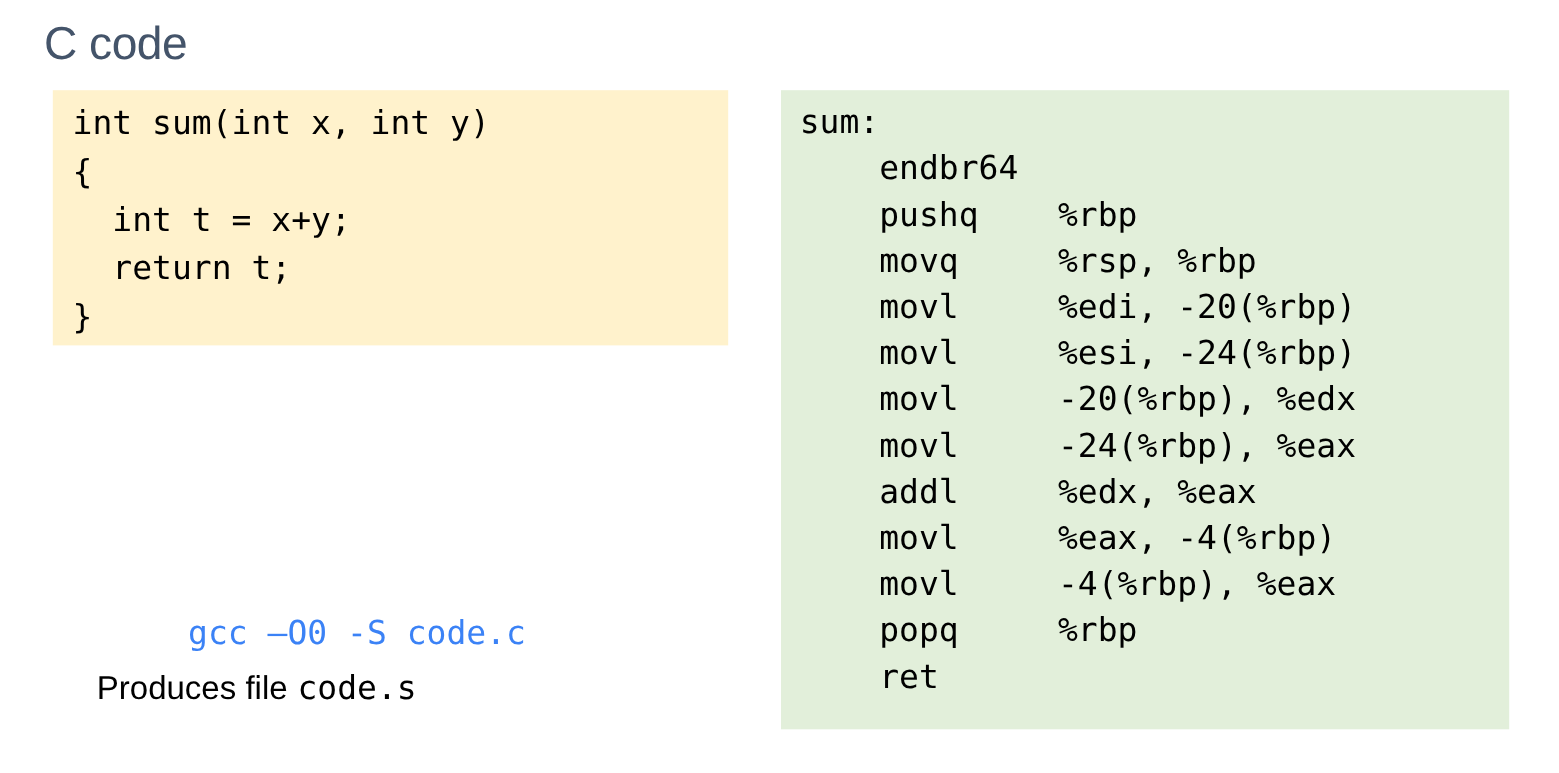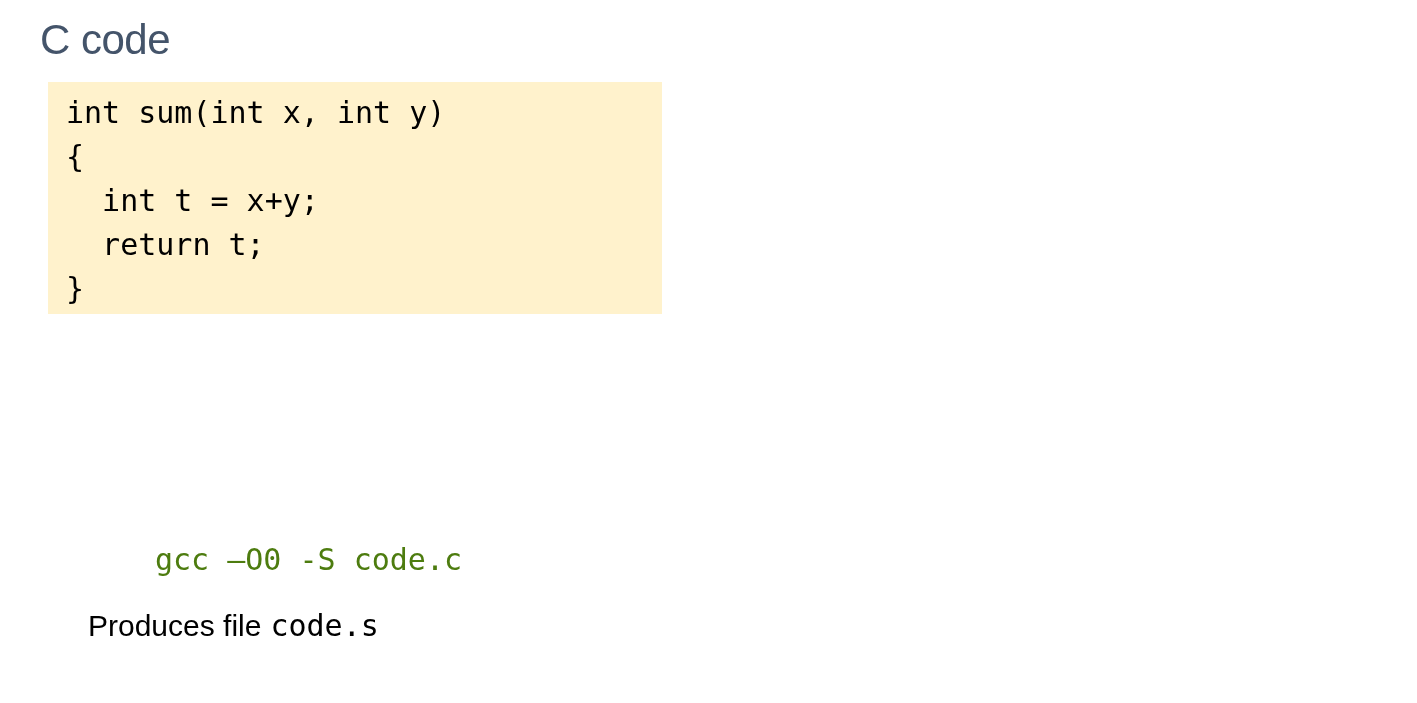--- a/index.html
+++ b/index.html
@@ -66,43 +66,58 @@
   #obtain-label   { left: 88px; top: 480px; }
   #produces-line  { left: 88px; top: 608px; }
 
   .mono {
     font-family: "DejaVu Sans Mono", monospace;
     font-size: 30px;
   }
   #gcc-command {
     position: absolute;
     left: 155px; top: 542px;
-    margin: 0;
+    margin: 16px;
     font-family: "DejaVu Sans Mono", monospace;
     font-size: 30px;
-    color: #4d7c0f;
+    color: #3b82f6;
     white-space: pre;
   }
   #produces-line .mono { margin-left: 9px; }
 </style>
 </head>
 <body>
 
 <main class="slide">
 
   <h1 class="section-title" id="c-title">C code</h1>
 
   <div class="code-box" id="c-box">
     <pre>int sum(int x, int y)
 {
   int t = x+y;
   return t;
 }</pre>
   </div>
 
 
+  <div class="code-box" id="asm-box">
+    <pre>sum:
+    endbr64
+    pushq    %rbp
+    movq     %rsp, %rbp
+    movl     %edi, -20(%rbp)
+    movl     %esi, -24(%rbp)
+    movl     -20(%rbp), %edx
+    movl     -24(%rbp), %eax
+    addl     %edx, %eax
+    movl     %eax, -4(%rbp)
+    movl     -4(%rbp), %eax
+    popq     %rbp
+    ret</pre>
+  </div>
 
 
   <pre id="gcc-command">gcc –O0 -S code.c</pre>
 
   <p class="caption" id="produces-line"><span>Produces file</span><span class="mono">code.s</span></p>
 
 </main>
 
 </body></html>

